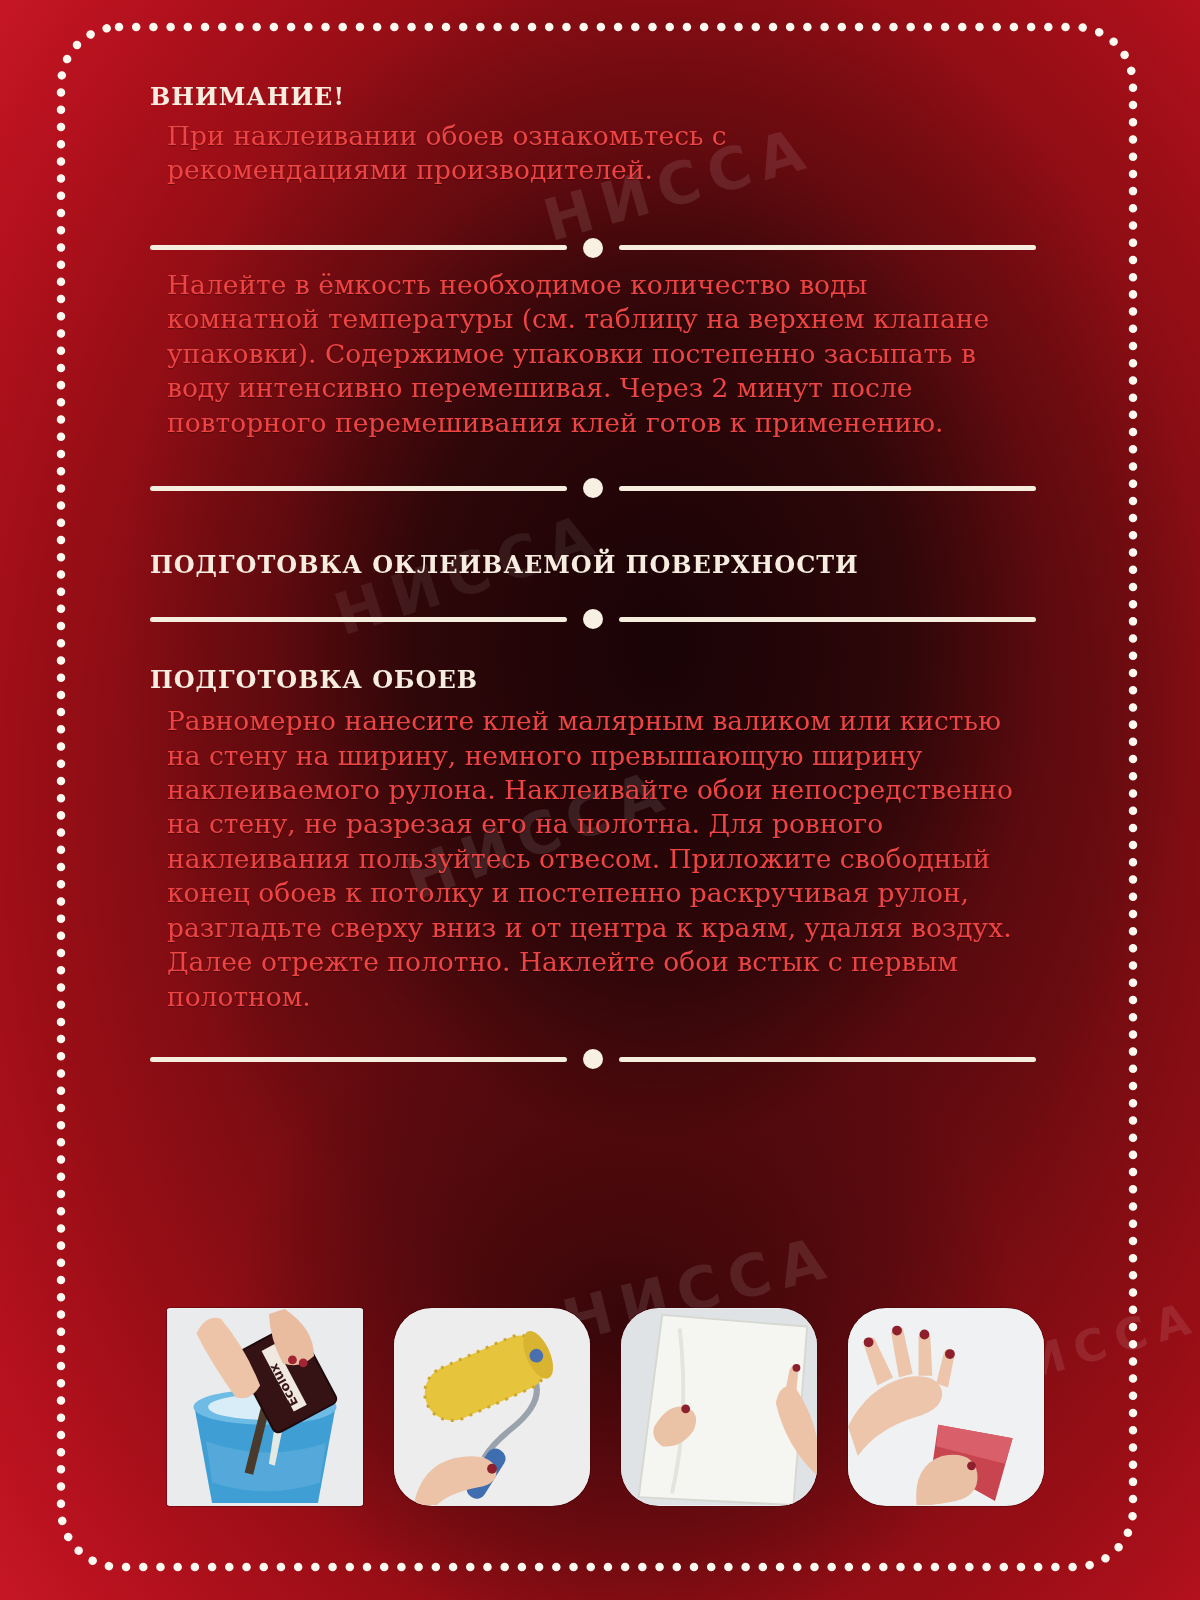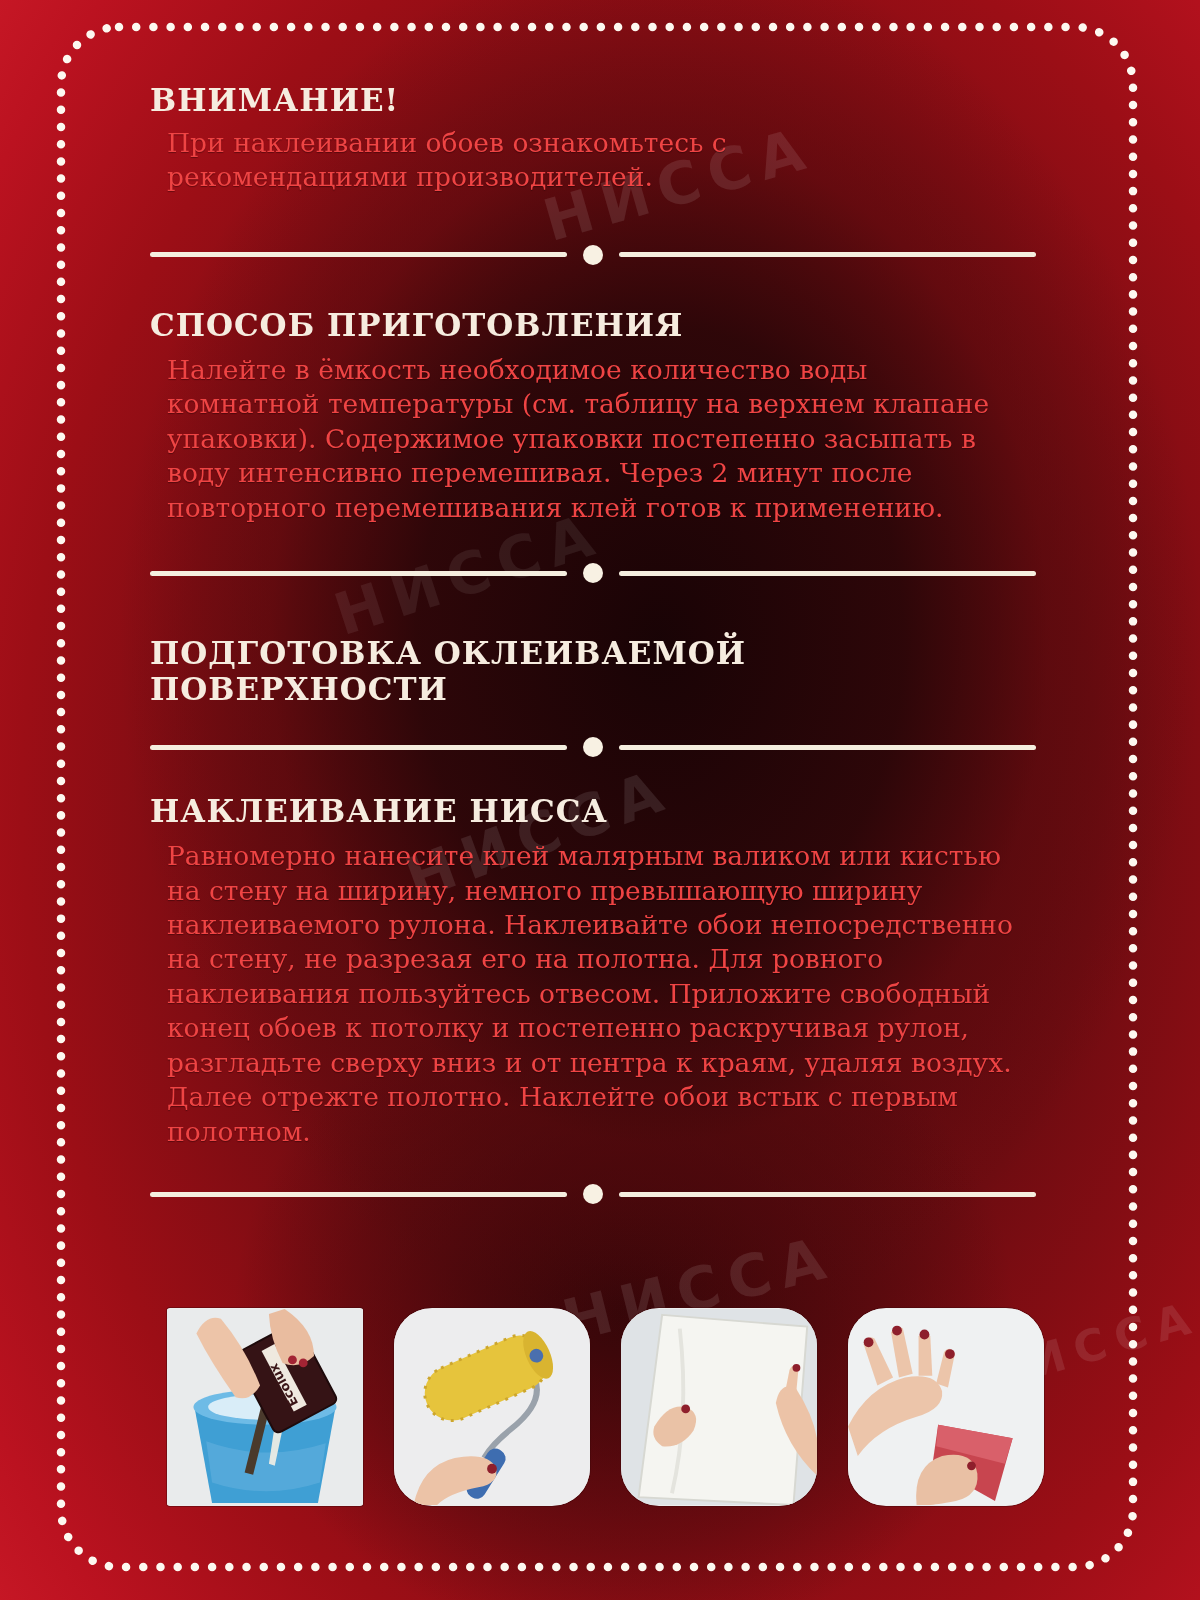--- a/index.html
+++ b/index.html
@@ -8,21 +8,21 @@
     font-family:"DejaVu Serif","Liberation Serif",serif;
     background:
       radial-gradient(ellipse 540px 700px at 55% 40%, rgba(22,3,5,0.95) 0%, rgba(40,6,8,0.9) 45%, rgba(80,9,12,0.5) 72%, rgba(140,12,18,0) 100%),
       radial-gradient(ellipse 500px 430px at 52% 82%, rgba(32,4,6,0.72) 0%, rgba(60,7,10,0.35) 55%, rgba(140,12,18,0) 78%),
       radial-gradient(ellipse 920px 1250px at 57% 50%, #4c0a0e 0%, #6f0c11 45%, #9c0e16 72%, #bb1220 90%, #c81826 100%);
   }
   .border-svg{position:absolute;left:0;top:0;pointer-events:none;}
   .content{position:absolute;left:150px;top:0;width:886px;color:#f6ecdf;}
   .pad-top{height:82px;}
   h1.sec-title{
-    margin:0;font-size:31px;font-weight:bold;letter-spacing:1px;color:#f6ecdf;
+    margin:0;font-size:24px;font-weight:bold;letter-spacing:1px;color:#f6ecdf;
   }
   p.body-text{
     margin:17px;font-size:26.5px;font-weight:normal;line-height:1.3;color:#ef4444;
     text-shadow:0 1px 1px rgba(0,0,0,0.35);
   }
   .divider{display:flex;align-items:center;width:100%;}
   .divider .line{flex:1;height:5px;background:#f5eedf;border-radius:3px;}
   .divider .dot{width:20px;height:20px;border-radius:50%;background:#f8f1e3;margin:0 16px;flex:0 0 auto;}
   .photos-row{position:absolute;left:167px;top:1308px;display:flex;gap:31px;}
   .photo{width:196px;height:198px;background:#ededee;overflow:hidden;box-shadow:0 0 0 1px rgba(60,5,8,0.4);}
@@ -53,38 +53,37 @@
 
   <h1 class="sec-title">ВНИМАНИЕ!</h1>
   <p class="body-text" style="margin-top:8px;max-width:655px;">При наклеивании обоев ознакомьтесь с рекомендациями производителей.</p>
 
   <div class="divider" style="margin-top:50px;">
     <div class="line"></div>
     <div class="dot"></div>
     <div class="line"></div>
   </div>
 
-  <h1 class="sec-title" style="margin-top:42px;">СПОСОБ ПРИГОТОВЛЕНИЯ</h1>
   <p class="body-text" style="margin-top:10px;">Налейте в ёмкость необходимое количество воды комнатной температуры (см. таблицу на верхнем клапане упаковки). Содержимое упаковки постепенно засыпать в воду интенсивно перемешивая. Через 2 минут после повторного перемешивания клей готов к применению.</p>
 
   <div class="divider" style="margin-top:38px;">
     <div class="line"></div>
     <div class="dot"></div>
     <div class="line"></div>
   </div>
 
   <h1 class="sec-title" style="margin-top:52px;">ПОДГОТОВКА ОКЛЕИВАЕМОЙ ПОВЕРХНОСТИ</h1>
 
   <div class="divider" style="margin-top:30px;">
     <div class="line"></div>
     <div class="dot"></div>
     <div class="line"></div>
   </div>
 
-  <h1 class="sec-title" style="margin-top:36px;">НАКЛЕИВАНИЕ НИССА</h1>
+  <h1 class="sec-title" style="margin-top:36px;">ПОДГОТОВКА ОБОЕВ</h1>
   <p class="body-text" style="margin-top:10px;">Равномерно нанесите клей малярным валиком или кистью на стену на ширину, немного превышающую ширину наклеиваемого рулона. Наклеивайте обои непосредственно на стену, не разрезая его на полотна. Для ровного наклеивания пользуйтесь отвесом. Приложите свободный конец обоев к потолку и постепенно раскручивая рулон, разгладьте сверху вниз и от центра к краям, удаляя воздух. Далее отрежте полотно. Наклейте обои встык с первым полотном.</p>
 
   <div class="divider" style="margin-top:35px;">
     <div class="line"></div>
     <div class="dot"></div>
     <div class="line"></div>
   </div>
 </div>
 
 <div class="photos-row">

